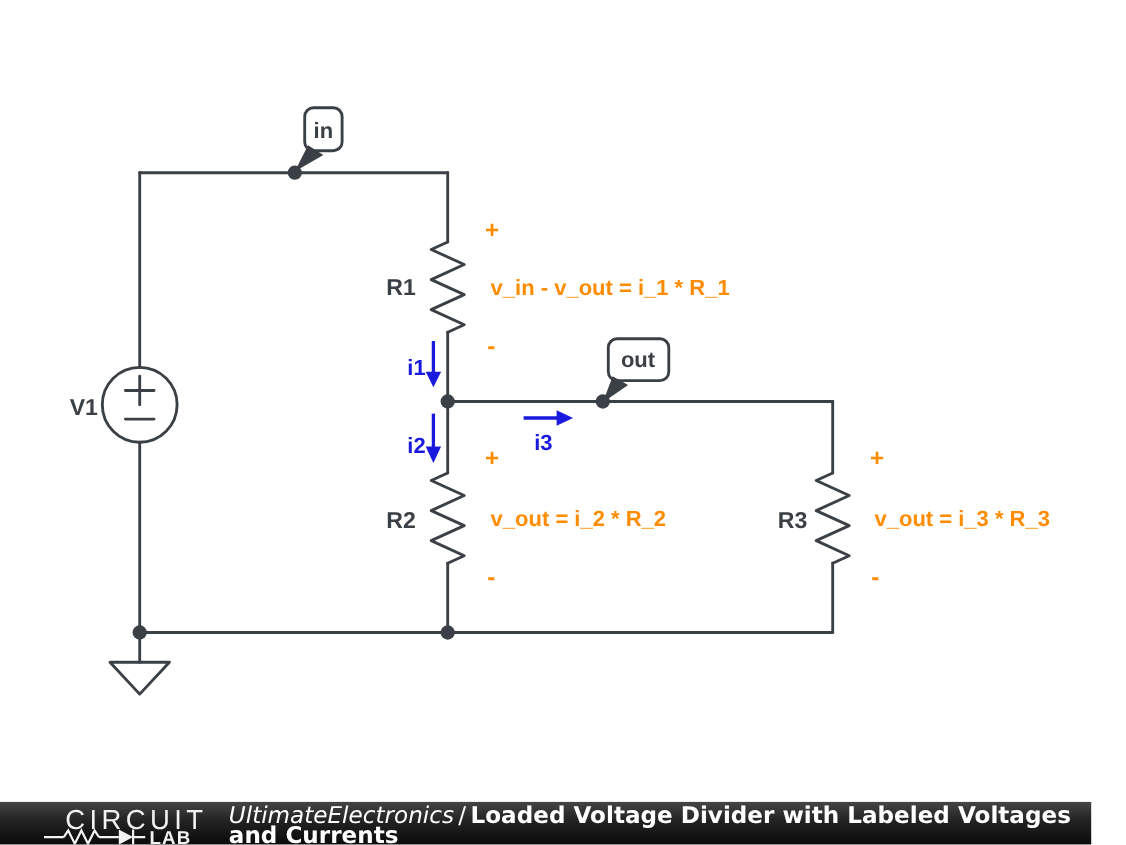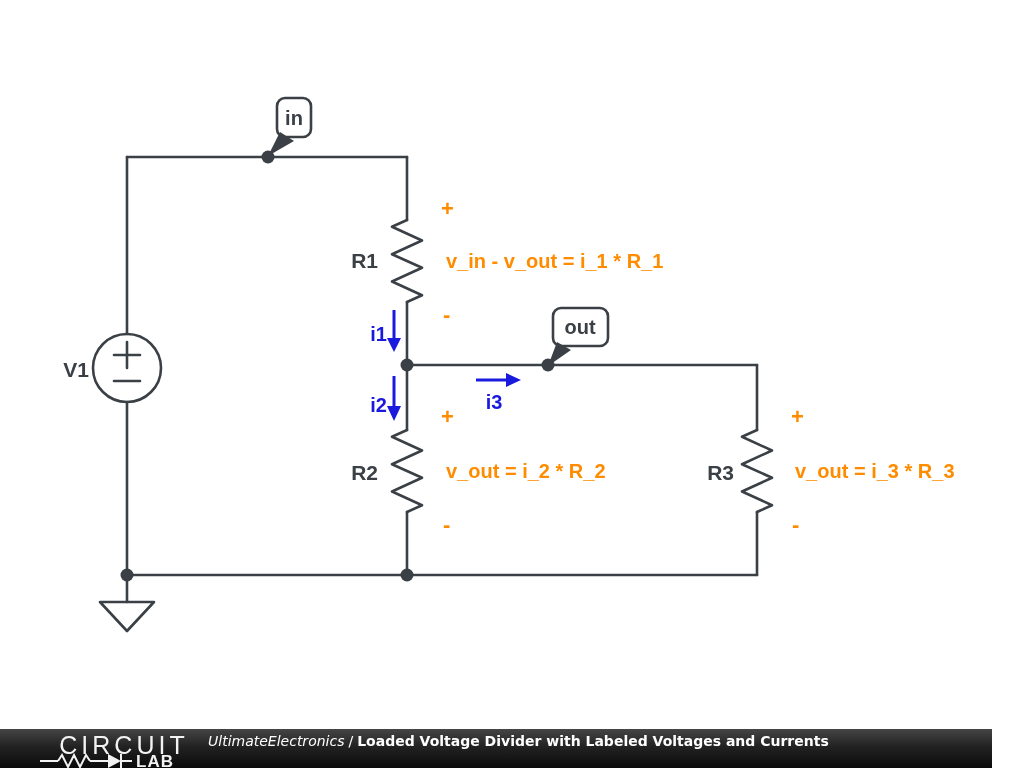--- a/index.html
+++ b/index.html
@@ -23,21 +23,21 @@
     position:absolute;left:0;top:729px;width:992px;height:39px;
     background:linear-gradient(180deg,#454545 0%,#222 45%,#0a0a0a 100%);
     display:flex;align-items:center;
   }
   .logo{position:absolute;left:36px;top:0;width:175px;height:39px;}
   .logo-top{font-family:"Liberation Sans",sans-serif;font-weight:400;font-size:25px;letter-spacing:4px;fill:#f2f2f2;}
   .logo-bottom{font-family:"Liberation Sans",sans-serif;font-weight:bold;font-size:17px;letter-spacing:1px;fill:#f2f2f2;}
   .logo-line{stroke:#f2f2f2;stroke-width:2;fill:none;}
   .titleblock{
     position:absolute;left:208px;top:3px;color:#fff;
-    font-family:"DejaVu Sans",sans-serif;font-size:14px;line-height:18px;
+    font-family:"DejaVu Sans",sans-serif;font-size:21px;line-height:18px;
   }
   .author{font-style:italic;font-weight:normal;}
   .sep{font-weight:normal;margin:0 4px;}
   .doc-title{font-weight:bold;}
   .url{font-weight:normal;}
 </style>
 </head>
 <body>
 
 <div class="stage">

